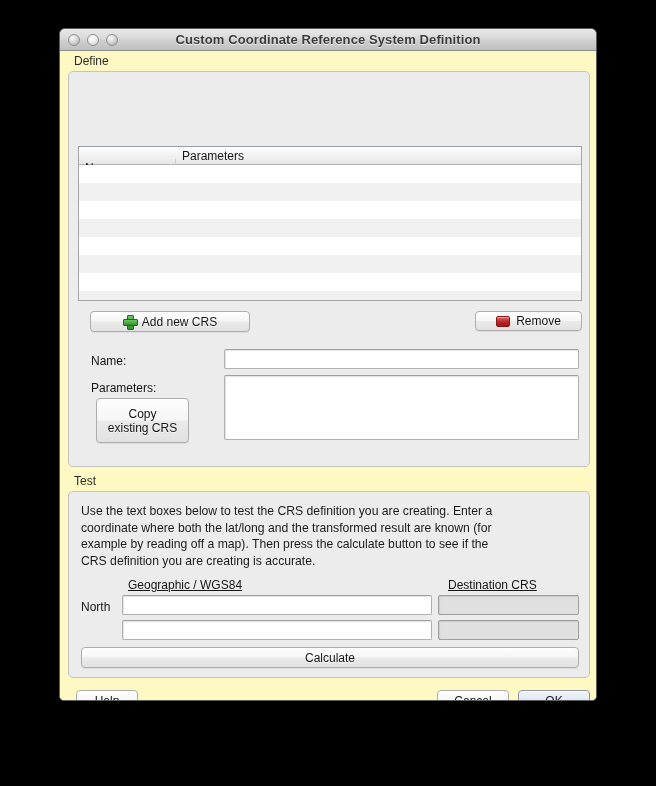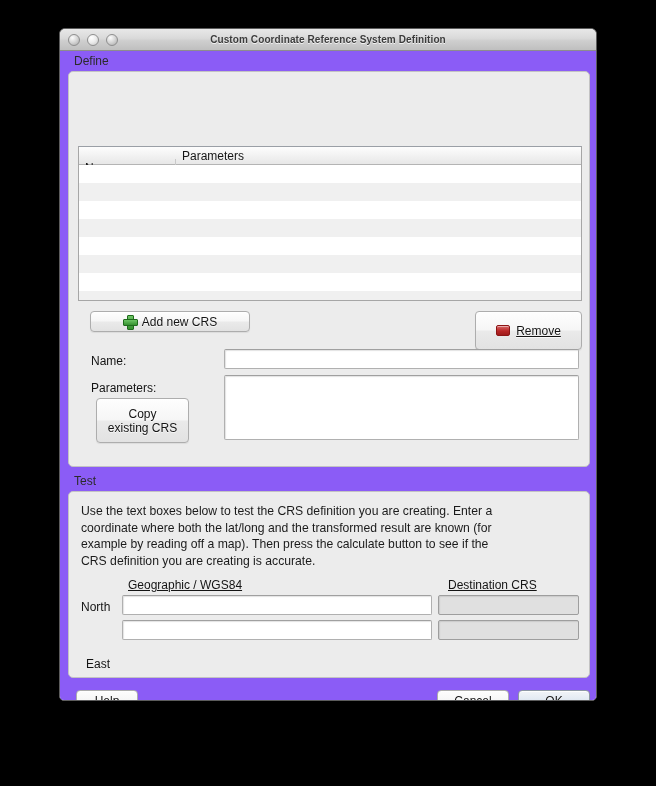--- a/index.html
+++ b/index.html
@@ -30,41 +30,41 @@
     background: linear-gradient(to bottom, #e8e8e8 0%, #d9d9d9 45%, #cfcfcf 55%, #bfbfbf 100%);
     border-bottom: 1px solid #8d8d8d;
     border-radius: 5px 5px 0 0;
     display: flex;
     align-items: center;
   }
   #titlebar .title {
     position: absolute;
     left: 0; right: 0;
     text-align: center;
-    font-size: 10px;
+    font-size: 13px;
     font-weight: bold;
     color: #3b3b3b;
     text-shadow: 0 1px 0 rgba(255,255,255,0.75);
     letter-spacing: 0.1px;
   }
   .lights { display: flex; gap: 7px; margin-left: 8px; z-index: 2; }
   .light {
     width: 12px; height: 12px; border-radius: 50%;
     border: 1px solid #8e8e8e;
     background: radial-gradient(circle at 35% 28%, #fbfbfb 0%, #d6d6d6 48%, #a8a8a8 100%);
   }
   .light.mid {
     background: radial-gradient(circle at 35% 28%, #ffffff 0%, #ececec 48%, #c4c4c4 100%);
   }
 
   
   #content {
     position: relative;
     height: 651px;
-    background: #8b5cf6;
+    background: #fef9c3;
     padding: 0;
   }
 
   
   .group-label {
     position: absolute;
     font-size: 12px;
     color: #2b2b2b;
     font-weight: normal;
   }
@@ -230,21 +230,21 @@
         <div class="row odd"></div>
         <div class="row even"></div>
         <div class="vline"></div>
       </div>
     </div>
 
     <div class="btn" style="left:30px; top:260px; width:160px; height:21px;">
       <span class="ico ico-plus"></span>
       <span>Add new CRS</span>
     </div>
-    <div class="btn" style="left:415px; top:260px; width:107px; height:39px;text-decoration:underline;">
+    <div class="btn" style="left:415px; top:260px; width:107px; height:20px;">
       <span class="ico ico-minus"></span>
       <span>Remove</span>
     </div>
 
     <div class="flabel" style="left:31px; top:303px;">Name:</div>
     <input class="inp" type="text" style="left: 164px; top: 298px; width: 355px; height: 20px;" placeholder="">
 
     <div class="flabel" style="left:31px; top:330px;">Parameters:</div>
     <textarea class="inp" style="left: 164px; top: 324px; width: 355px; height: 65px;" placeholder=""></textarea>
 
@@ -265,20 +265,23 @@
     <div class="colhdr" style="left:388px; top:527px;">Destination CRS</div>
 
     <div class="flabel" style="left:21px; top:549px;">North</div>
     <input class="inp" type="text" style="left: 62px; top: 544px; width: 310px; height: 20px;">
     <input class="inp disabled" type="text" readonly="" style="left: 378px; top: 544px; width: 141px; height: 20px;">
 
     <div class="flabel" style="left:26px; top:574px;margin-top:32px;">East</div>
     <input class="inp" type="text" style="left: 62px; top: 569px; width: 310px; height: 20px;">
     <input class="inp disabled" type="text" readonly="" style="left: 378px; top: 569px; width: 141px; height: 20px;">
 
+    <div class="btn" style="left:21px; top:596px; width:498px; height:21px;">
+      <span>Calculate</span>
+    </div>
 
     <div class="btn" style="left:16px; top:639px; width:62px; height:22px;">
       <span>Help</span>
     </div>
     <div class="btn" style="left:377px; top:639px; width:72px; height:22px;">
       <span>Cancel</span>
     </div>
     <div class="btn default" style="left:458px; top:639px; width:72px; height:22px;">
       <span>OK</span>
     </div>

